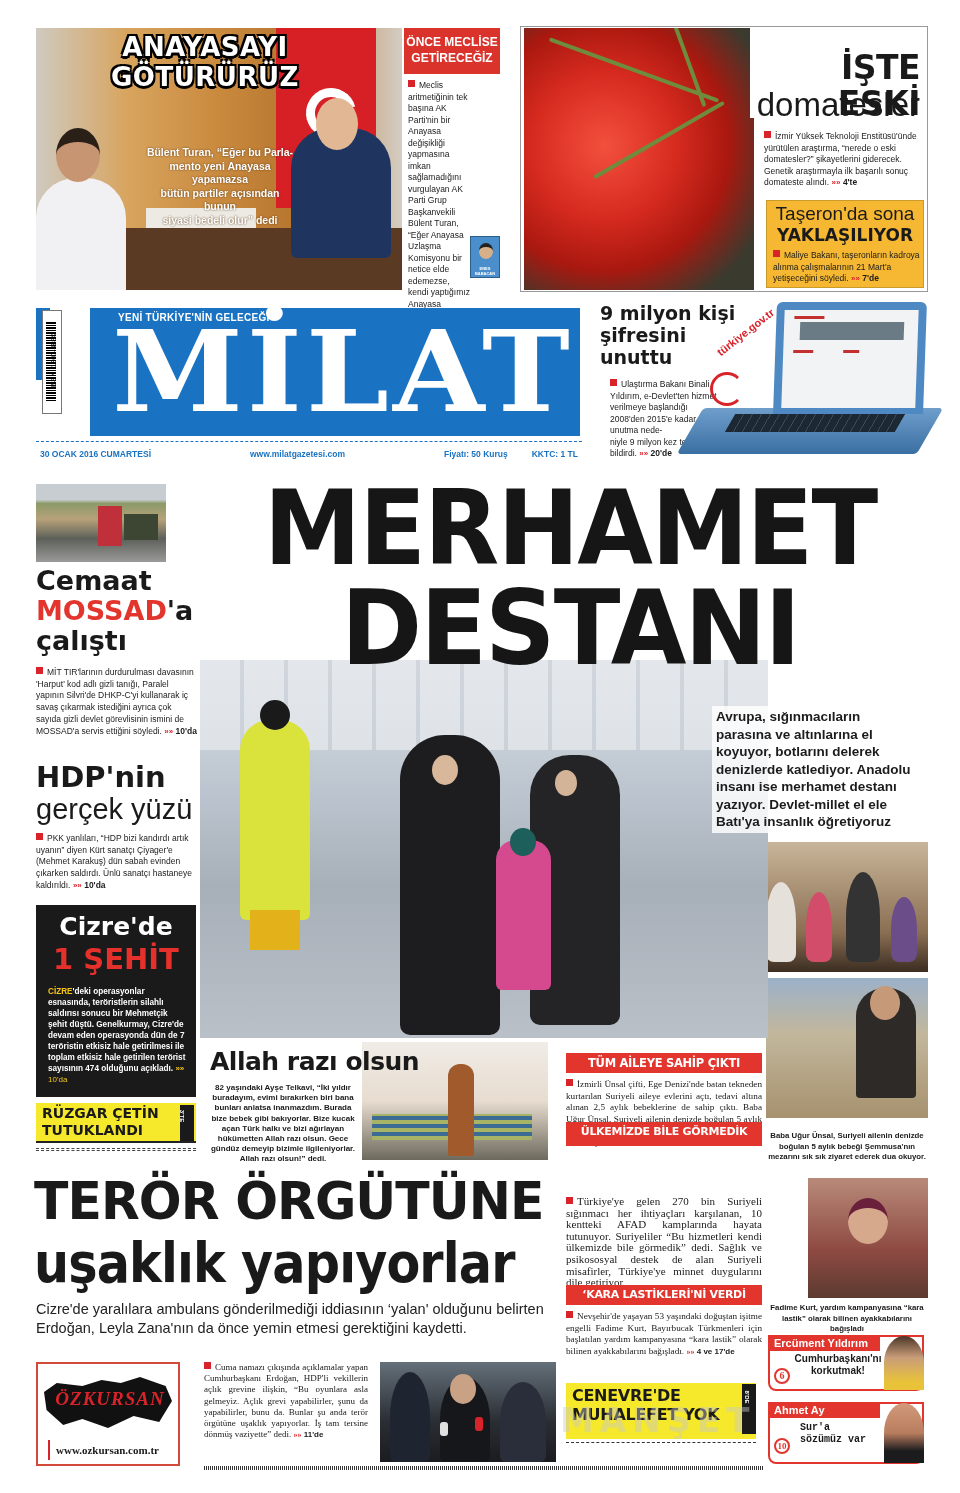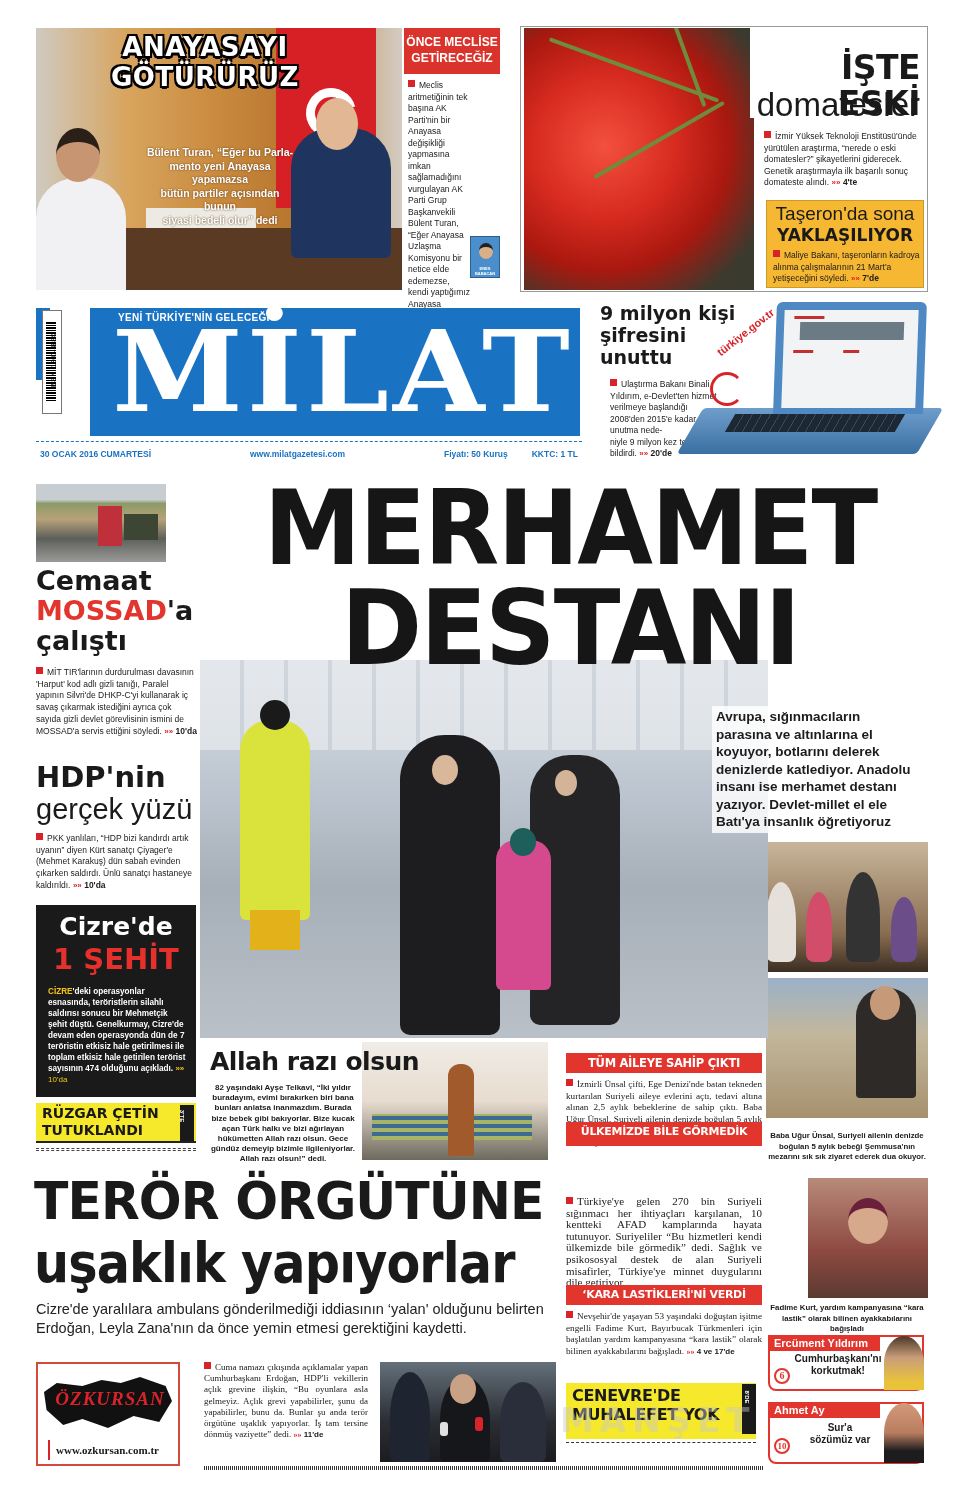--- a/index.html
+++ b/index.html
@@ -158,21 +158,21 @@
 
   
   .col-box { background: #fff; border: 2px solid #e2352d; border-radius: 0 0 8px 8px; }
   #col1 { left: 768px; top: 1335px; width: 156px; height: 56px; }
   #col1-name { left: 770px; top: 1335px; width: 110px; height: 16px; background: #e2352d; color: #fff; font-size: 11px; font-weight: bold; padding-left: 4px; line-height: 16px; }
   #col1-title { left: 788px; top: 1353px; width: 100px; text-align: center; font-size: 10px; font-weight: bold; line-height: 12px; }
   #col1-page { left: 774px; top: 1368px; width: 16px; height: 16px; border: 2px solid #e2352d; border-radius: 50%; color: #e2352d; text-align: center; font-size: 10px; font-weight: bold; line-height: 12px; font-family: "Liberation Serif", serif; }
   #col1-photo { left: 884px; top: 1336px; width: 40px; height: 54px; background: linear-gradient(180deg, #4a3526, #c99d7a 40%, #e8c33a 85%); border-radius: 50% 50% 0 0; }
   #col2 { left: 768px; top: 1402px; width: 156px; height: 62px; }
   #col2-name { left: 770px; top: 1402px; width: 110px; height: 16px; background: #e2352d; color: #fff; font-size: 11px; font-weight: bold; padding-left: 4px; line-height: 16px; }
-  #col2-title { left: 800px; top: 1422px; width: 80px; text-align: center; font-size: 10px; font-weight: bold; line-height: 12px; }
+  #col2-title { left: 800px; top: 1422px; width: 80px; text-align: left; font-size: 10px; font-weight: bold; line-height: 12px; font-family: Liberation Mono, monospace; }
   #col2-page { left: 774px; top: 1438px; width: 16px; height: 16px; border: 2px solid #e2352d; border-radius: 50%; color: #e2352d; text-align: center; font-size: 9px; font-weight: bold; line-height: 12px; font-family: "Liberation Serif", serif; }
   #col2-photo { left: 884px; top: 1403px; width: 40px; height: 60px; background: linear-gradient(180deg, #d29a7a, #b87d5e 50%, #1c1c1e 80%); border-radius: 50% 50% 0 0; }
 
   #watermark { left: 560px; top: 1400px; font-family: "DejaVu Sans", sans-serif; font-weight: bold; font-size: 34px; color: rgba(200,200,200,0.45); letter-spacing: 6px; z-index: 10; pointer-events: none; }
 </style>
 </head>
 <body>
 
 <div id="top-left-photo" class="abs photo">
   <div class="flag"></div>

